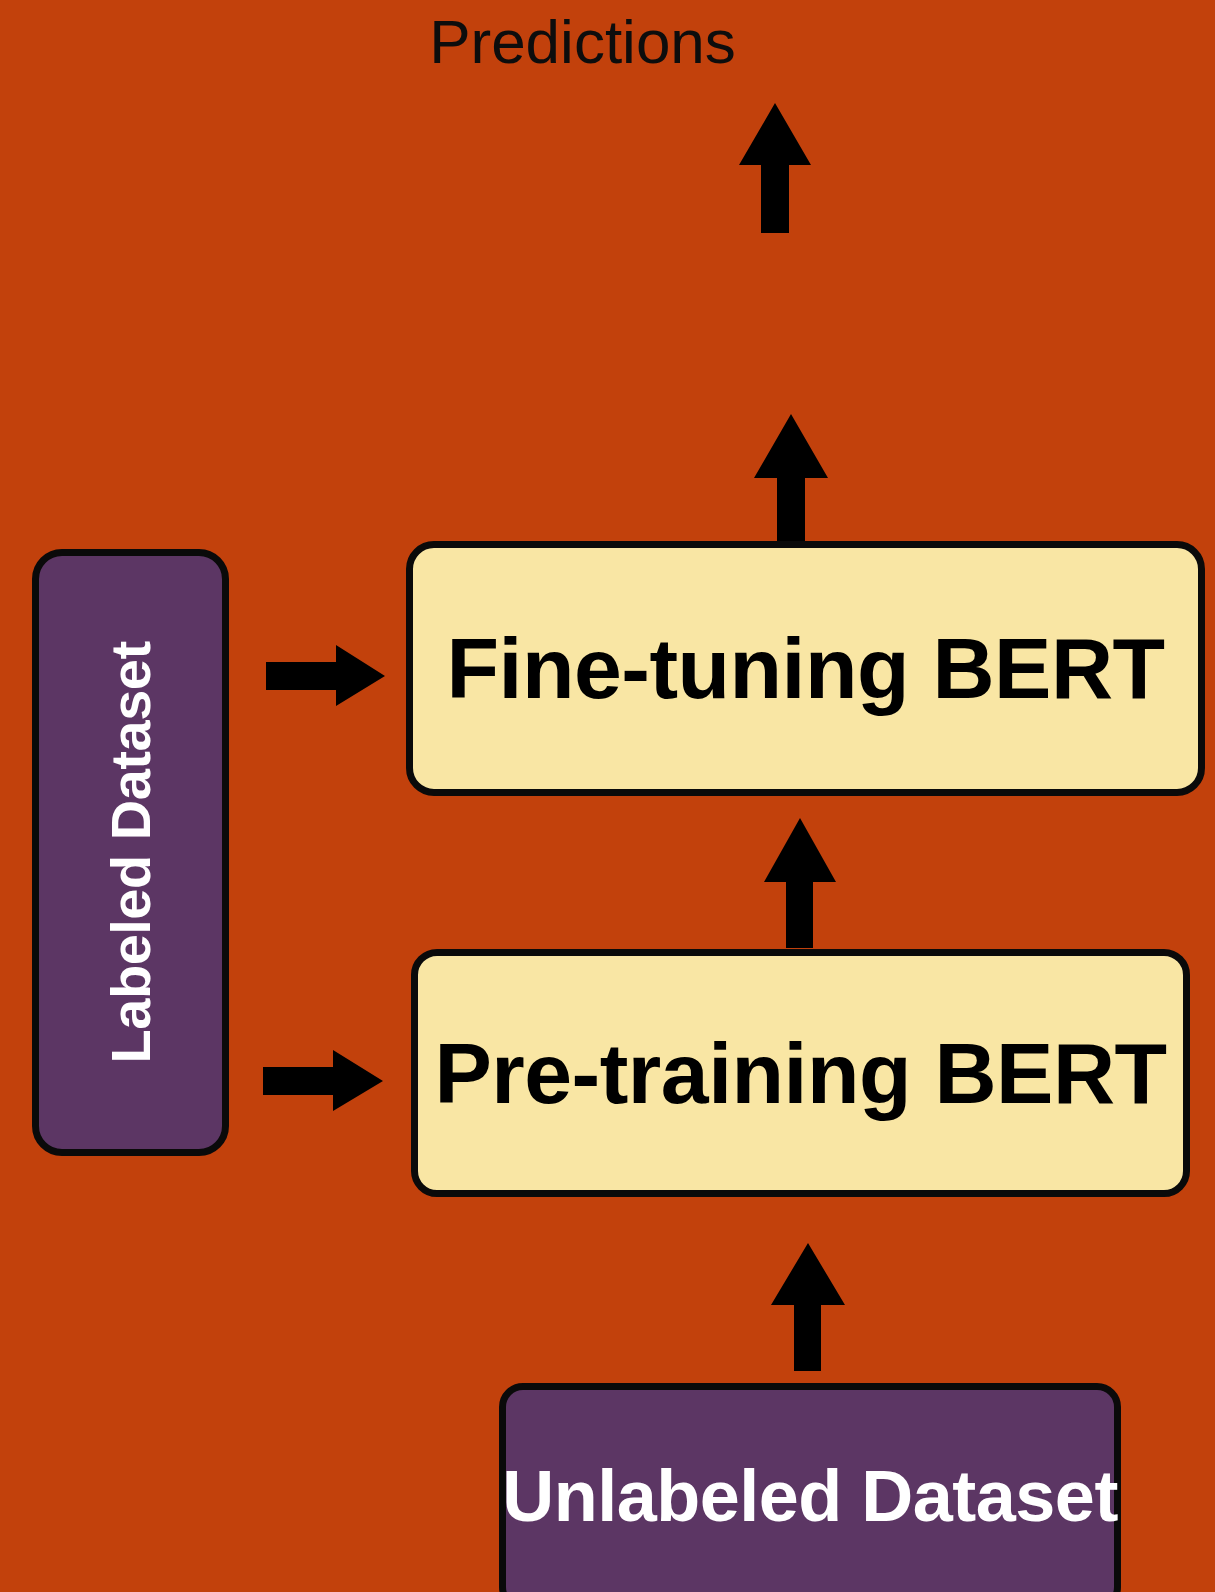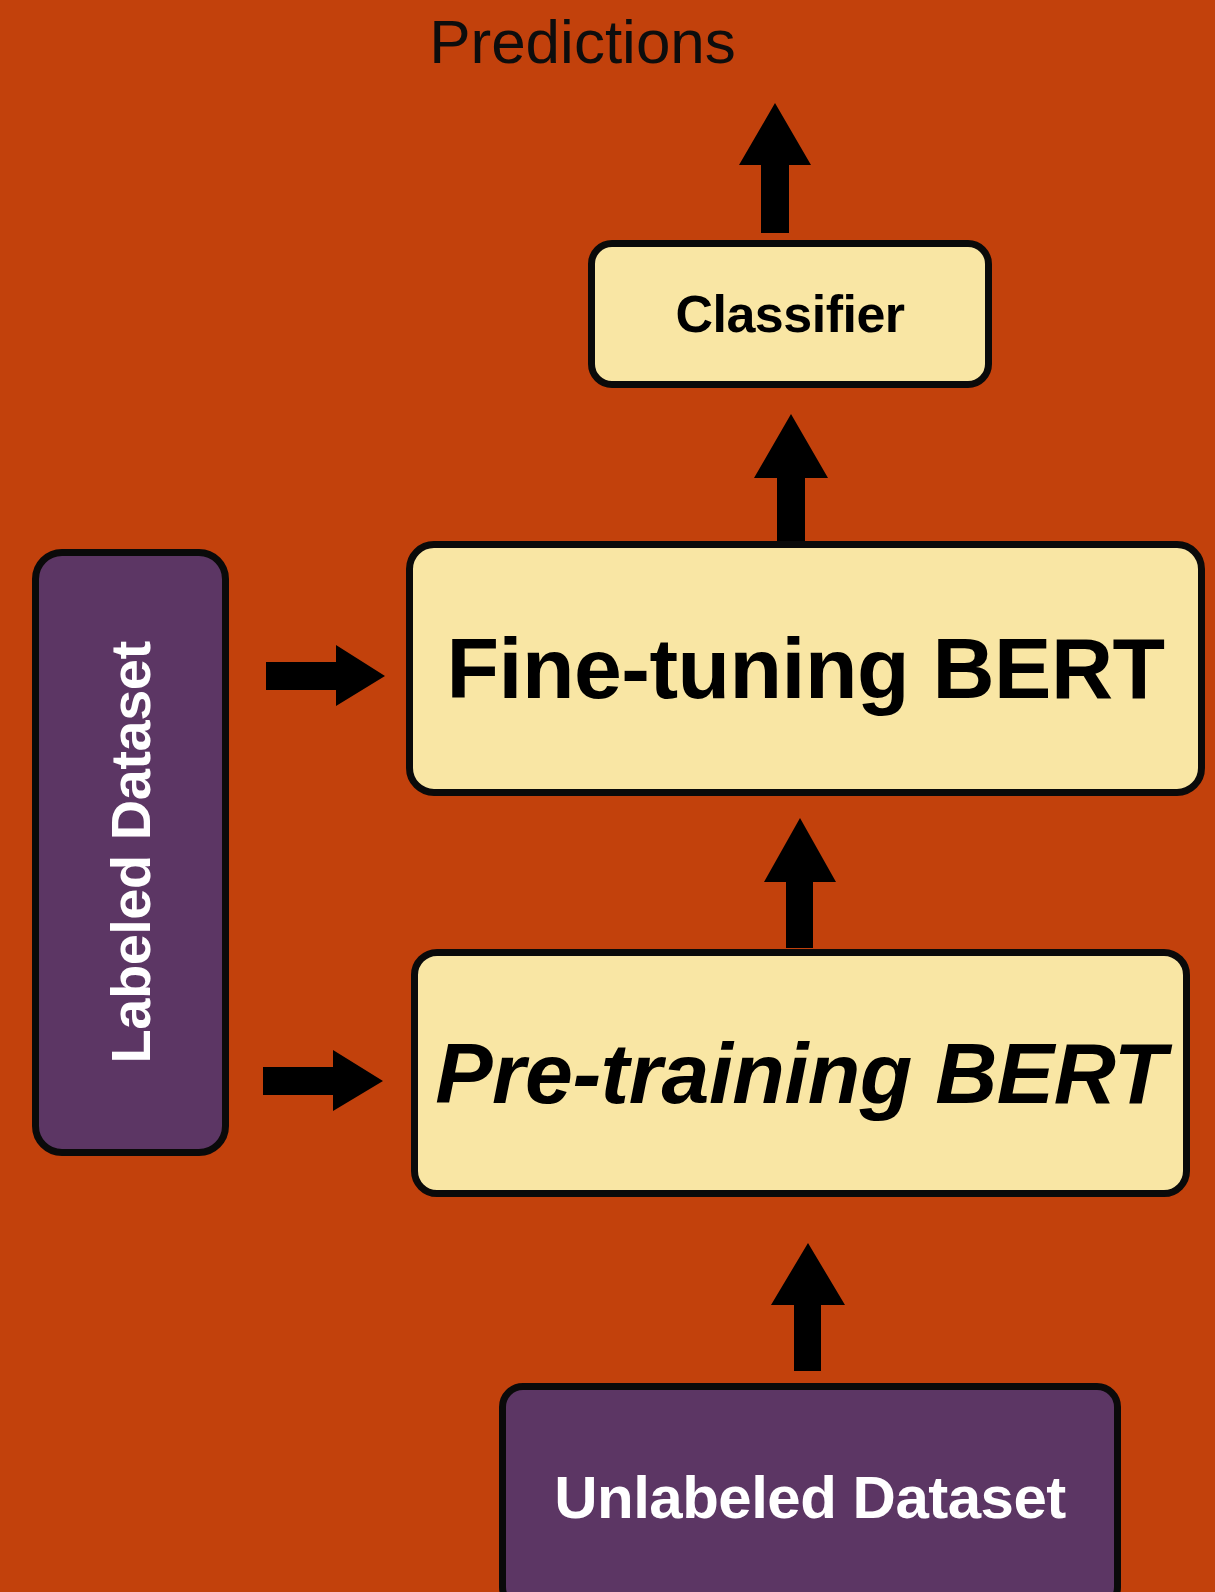--- a/index.html
+++ b/index.html
@@ -61,21 +61,20 @@
     height: 255px;
     border-radius: 28px;
   }
   #box-finetuning .node-label { font-size: 86px; }
 
   #box-pretraining {
     left: 411px;
     top: 949px;
     width: 779px;
     height: 248px;
-    font-style: italic;
   }
   #box-pretraining .node-label { font-size: 86px; }
 
   #box-labeled {
     left: 32px;
     top: 549px;
     width: 197px;
     height: 607px;
     border-radius: 30px;
   }
@@ -84,21 +83,21 @@
     transform: rotate(-90deg);
   }
 
   #box-unlabeled {
     left: 499px;
     top: 1383px;
     width: 622px;
     height: 228px;
     border-radius: 24px;
   }
-  #box-unlabeled .node-label { font-size: 60px; }
+  #box-unlabeled .node-label { font-size: 72px; }
 
   
   #title-predictions {
     position: absolute;
     left: 0;
     top: 6px;
     width: 1215px;
     text-align: center;
     font-size: 62px;
     font-weight: normal;
@@ -125,23 +124,20 @@
 <div id="canvas">
 
   <div id="title-predictions">Predictions</div>
 
   <div class="arrow" id="arrow-classifier-to-predictions">
     <svg width="74" height="130" viewBox="0 0 74 130">
       <polygon points="37,0 73,62 51,62 51,130 23,130 23,62 1,62" fill="#000000"></polygon>
     </svg>
   </div>
 
-  <div class="node node-yellow" id="box-classifier">
-    <span class="node-label">Classifier</span>
-  </div>
 
   <div class="arrow" id="arrow-finetuning-to-classifier">
     <svg width="76" height="130" viewBox="0 0 76 130">
       <polygon points="38,0 75,64 52,64 52,130 24,130 24,64 1,64" fill="#000000"></polygon>
     </svg>
   </div>
 
   <div class="node node-purple" id="box-labeled">
     <span class="node-label">Labeled Dataset</span>
   </div>

